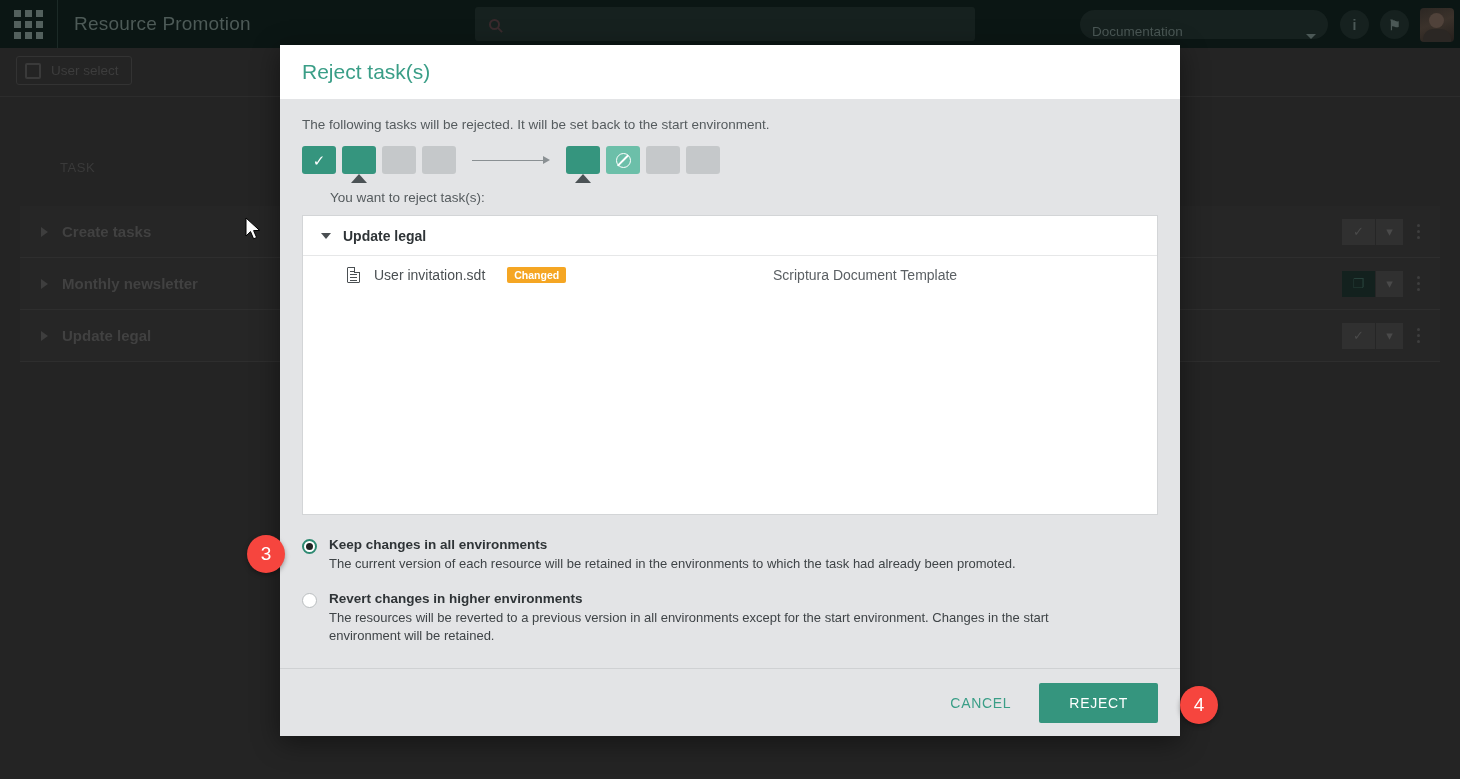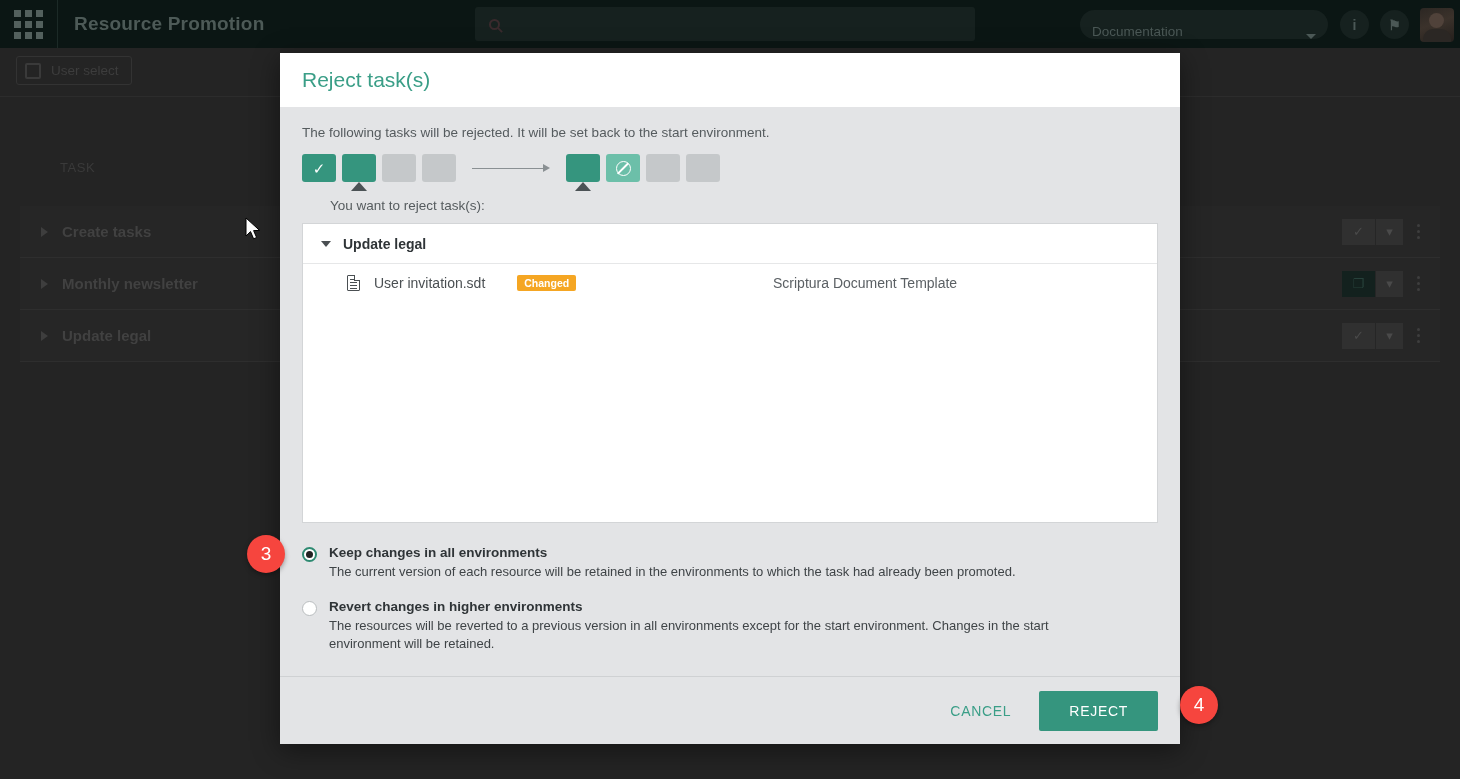--- a/index.html
+++ b/index.html
@@ -22,21 +22,21 @@
     display: flex; align-items: center;
   }
   #apps-grid-btn {
     width: 58px; height: 48px;
     display: flex; align-items: center; justify-content: center;
     border-right: 1px solid #1c2a27;
   }
   .grid-dots { display: grid; grid-template-columns: repeat(3, 7px); gap: 4px; }
   .grid-dots i { display: block; width: 7px; height: 7px; background: #53605d; }
   #app-title {
-    margin-left: 16px; color: #4d5a57; font-size: 19px; font-weight: bold;
+    margin-left: 16px; color: #4d5a57; font-size: 19px; font-weight: normal;
     letter-spacing: .2px;
   }
   #search-box {
     position: absolute; left: 475px; top: 7px; width: 500px; height: 34px;
     background: #16211f; border-radius: 3px;
     display: flex; align-items: center; padding-left: 14px;
   }
   .magnifier {
     width: 11px; height: 11px; border: 2px solid #3a2a2d; border-radius: 50%;
     position: relative; display: inline-block;
@@ -135,21 +135,21 @@
     display: flex; align-items: center; height: 24px; padding: 0 8px;
     color: #3b3b3b; font-size: 12px; gap: 8px;
   }
   .ctx-ico { width: 12px; text-align: center; color: #3b3b3b; font-size: 12px; }
 
   #cursor { position: absolute; left: 245px; top: 217px; }
 
   
   #modal-scrim { position: absolute; inset: 0; background: transparent; }
   #modal {
-    position: absolute; left: 280px; top: 53px; width: 900px; height: 691px;
+    position: absolute; left: 280px; top: 45px; width: 900px; height: 691px;
     background: #e3e4e6;
     box-shadow: 0 6px 26px rgba(0,0,0,.45);
     display: flex; flex-direction: column;
   }
   #modal-header {
     height: 54px; background: #ffffff;
     display: flex; align-items: center; padding: 0 22px;
     flex: 0 0 auto;
   }
   #modal-title { color: #3a9e87; font-size: 21px; }
@@ -222,21 +222,21 @@
     width: 7px; height: 1.2px; background: #4a4f52;
     box-shadow: 0 3px 0 #4a4f52, 0 6px 0 #4a4f52, 0 9px 0 #4a4f52;
   }
   .file-icon::after {
     content: ""; position: absolute; right: -1.4px; top: -1.4px;
     width: 5px; height: 5px; background: #fff;
     border-left: 1.4px solid #4a4f52; border-bottom: 1.4px solid #4a4f52;
   }
   #resource-name { color: #4a4f52; font-size: 14px; }
   #changed-badge {
-    margin-left: 32px; background: #f5a623; color: #fff;
+    margin-left: 22px; background: #f5a623; color: #fff;
     font-size: 10.5px; font-weight: bold; border-radius: 2px;
     padding: 3px 7px; line-height: 1;
   }
   #resource-type {
     position: absolute; left: 470px; color: #5b6064; font-size: 14px;
   }
   .resource-row { position: relative; }
 
   #options { margin-top: 22px; }
   .option-block { display: flex; margin-bottom: 18px; }

